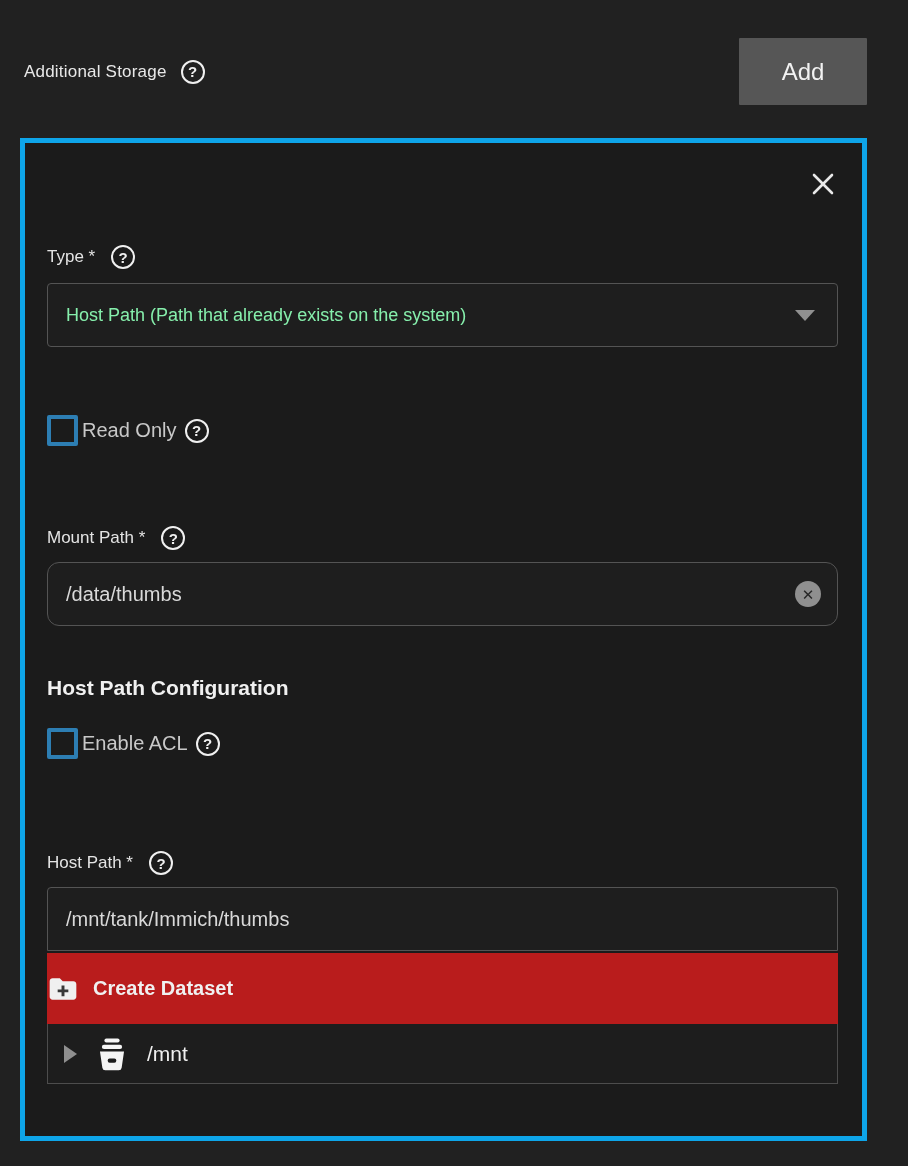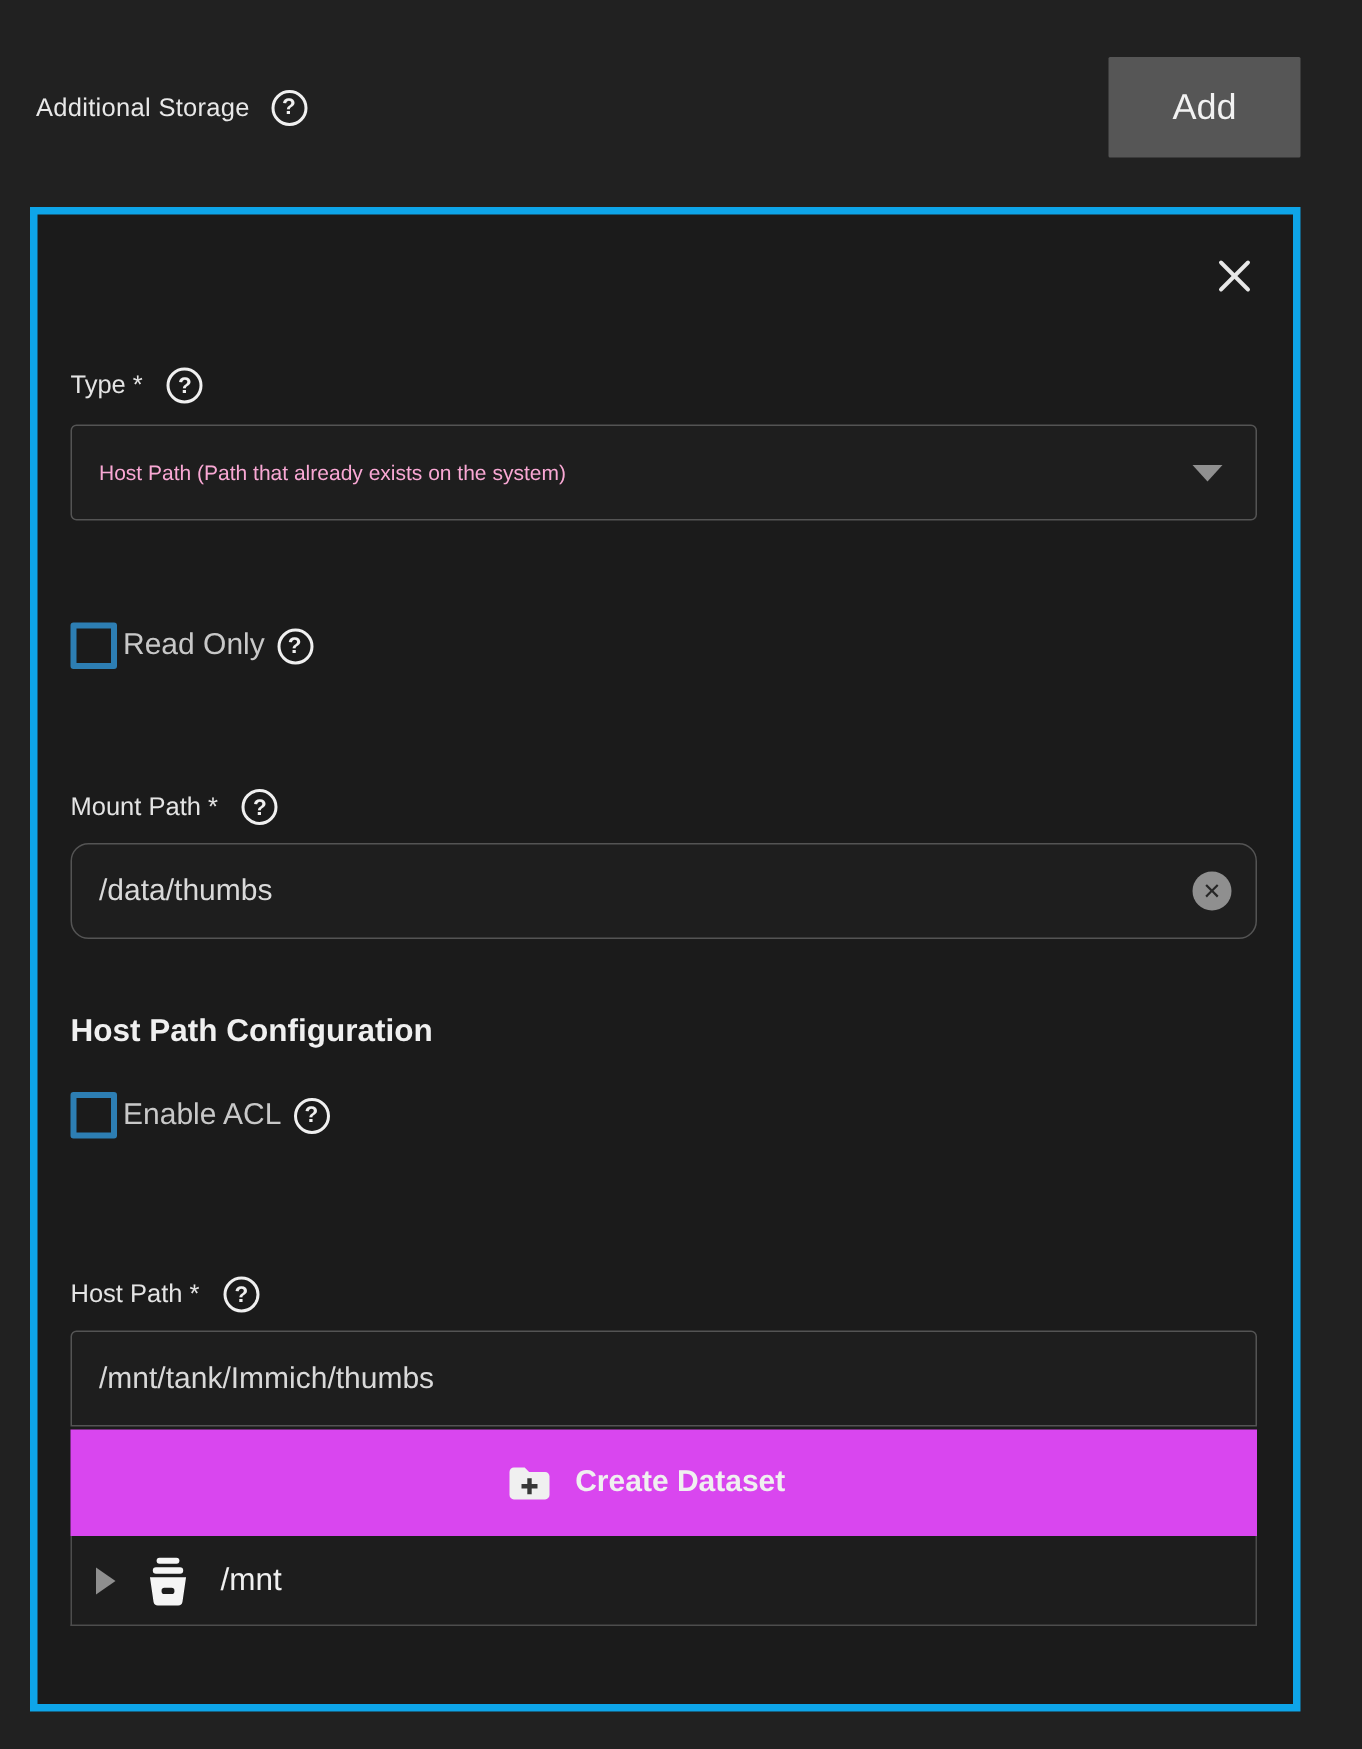--- a/index.html
+++ b/index.html
@@ -48,21 +48,21 @@
   .field-label { color: #e4e4e4; font-size: 17px; }
 
   .row-type-label    { margin-top: 46px; }
   .select-box {
     margin-top: 14px; height: 64px;
     border: 1px solid #545454; border-radius: 4px;
     background: #1e1e1e;
     display: flex; align-items: center; justify-content: space-between;
     padding: 0 22px 0 18px; cursor: pointer;
   }
-  .select-text { color: #f9a8d4; font-size: 14px; }
+  .select-text { color: #86efac; font-size: 18px; }
   .caret-down {
     width: 0; height: 0;
     border-left: 10px solid transparent;
     border-right: 10px solid transparent;
     border-top: 11px solid #909090;
   }
 
   .check-row { display: flex; align-items: center; gap: 4px; }
   .row-readonly { margin-top: 68px; }
   .row-acl      { margin-top: 28px; }
@@ -94,22 +94,22 @@
     display: flex; align-items: center; justify-content: center;
     font-size: 15px; font-weight: 700; cursor: pointer; flex: 0 0 auto;
     line-height: 1;
   }
 
   .section-heading { margin-top: 50px; color: #f0f0f0; font-size: 21px; font-weight: 700; }
 
   
   .explorer-toolbar {
     height: 71px; margin-top: 2px;
-    background: #d946ef;
-    display: flex; align-items: center; justify-content: center;
+    background: #b91c1c;
+    display: flex; align-items: center; justify-content: flex-start;
     padding-right: 24px;
   }
   .create-dataset-btn {
     display: flex; align-items: center; gap: 14px;
     background: transparent; border: none; cursor: pointer;
     color: #f0f0f0; font-size: 20px; font-weight: 700;
     font-family: inherit;
   }
   .tree-box {
     height: 60px;

